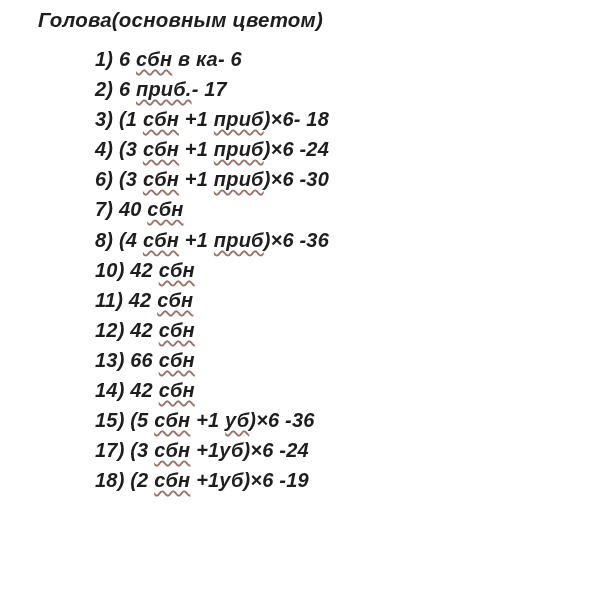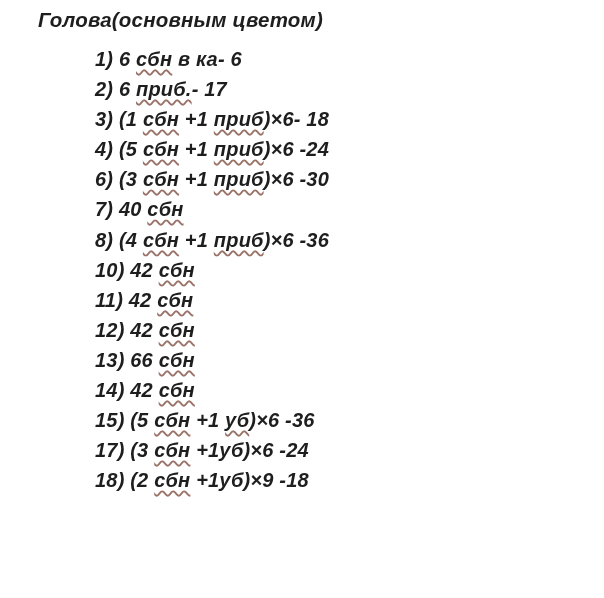--- a/index.html
+++ b/index.html
@@ -51,26 +51,26 @@
 </style>
 </head>
 <body>
 
 <div class="page">
   <h1 class="title">Голова(основным цветом)</h1>
   <div class="list" id="pattern-list">
       <div class="row"><span class="">1) 6 </span><span class="sp">сбн</span><span class=""> в ка- 6</span></div>
       <div class="row"><span class="">2) 6 </span><span class="sp">приб.</span><span class="">- 17</span></div>
       <div class="row"><span class="">3) (1 </span><span class="sp">сбн</span><span class=""> +1 </span><span class="sp">приб</span><span class="">)×6- 18</span></div>
-      <div class="row"><span class="">4) (5 </span><span class="sp">сбн</span><span class=""> +1 </span><span class="sp">приб</span><span class="">)×6 -24</span></div>
+      <div class="row"><span class="">4) (3 </span><span class="sp">сбн</span><span class=""> +1 </span><span class="sp">приб</span><span class="">)×6 -24</span></div>
       <div class="row"><span class="">6) (3 </span><span class="sp">сбн</span><span class=""> +1 </span><span class="sp">приб</span><span class="">)×6 -30</span></div>
       <div class="row"><span class="">7) 40 </span><span class="sp">сбн</span></div>
       <div class="row"><span class="">8) (4 </span><span class="sp">сбн</span><span class=""> +1 </span><span class="sp">приб</span><span class="">)×6 -36</span></div>
       <div class="row"><span class="">10) 42 </span><span class="sp">сбн</span></div>
       <div class="row"><span class="">11) 42 </span><span class="sp">сбн</span></div>
       <div class="row"><span class="">12) 42 </span><span class="sp">сбн</span></div>
       <div class="row"><span class="">13) 66 </span><span class="sp">сбн</span></div>
       <div class="row"><span class="">14) 42 </span><span class="sp">сбн</span></div>
       <div class="row"><span class="">15) (5 </span><span class="sp">сбн</span><span class=""> +1 </span><span class="sp">уб</span><span class="">)×6 -36</span></div>
       <div class="row"><span class="">17) (3 </span><span class="sp">сбн</span><span class=""> +1уб)×6 -24</span></div>
-      <div class="row"><span class="">18) (2 </span><span class="sp">сбн</span><span class=""> +1уб)×9 -18</span></div>
+      <div class="row"><span class="">18) (2 </span><span class="sp">сбн</span><span class=""> +1уб)×6 -19</span></div>
     </div>
 </div>
 
 </body></html>

